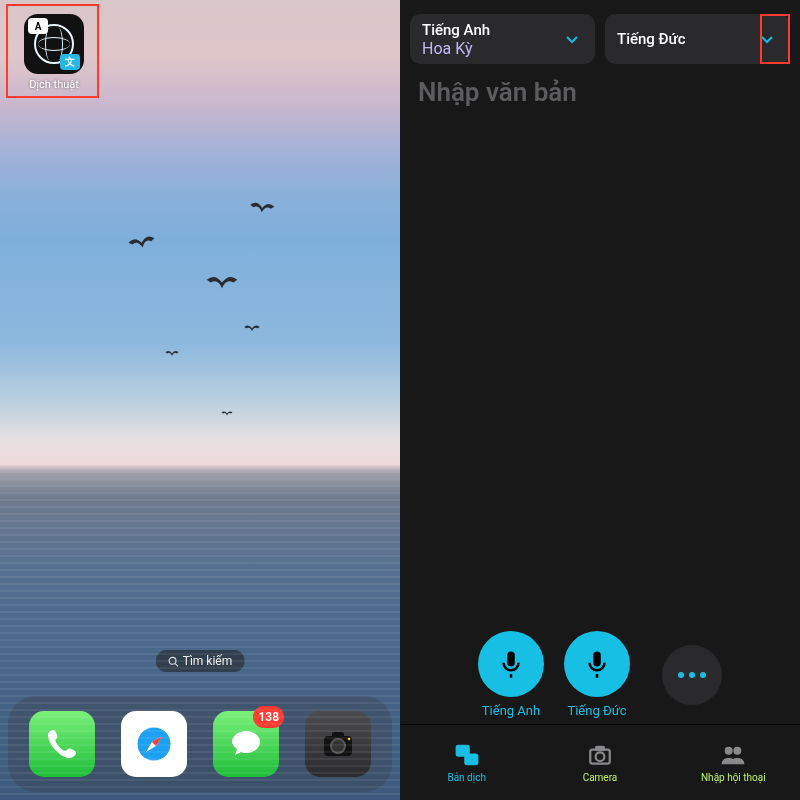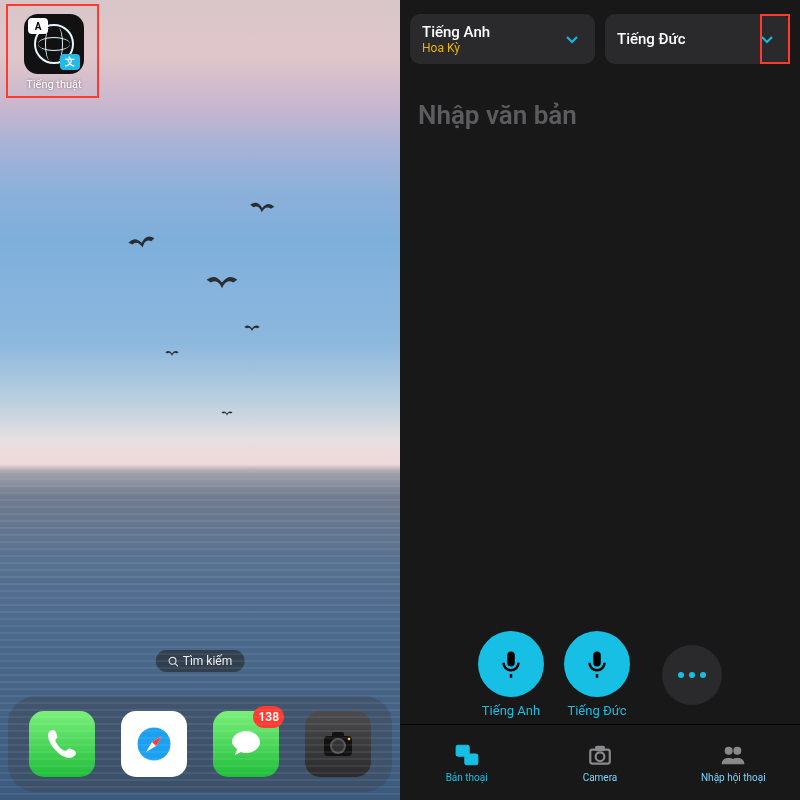--- a/index.html
+++ b/index.html
@@ -81,59 +81,59 @@
 
   
   .right{ background:#181818; display:flex; flex-direction:column;}
 
   .lang-row{ display:flex; gap:10px; padding:14px 10px 0 10px;}
   .lang-pill{
     flex:1; background:#2a2a2c; border-radius:10px; height:50px;
     display:flex; align-items:center; justify-content:space-between;
     padding:0 12px; color:#fff;
   }
-  .lang-left .sub{ color:#eab308; font-size:12px; }
+  .lang-left .sub{ color:#c4b5fd; font-size:16px; }
   .lang-left .name{ font-size:15px; font-weight:500; }
   .chev{ width:22px; height:22px; display:flex; align-items:center; justify-content:center;}
   .chev svg{ width:16px; height:16px; stroke:#16b7dd; stroke-width:2.2; fill:none;}
 
-  .input-area{ flex:1; padding:36px 18px;}
+  .input-area{ flex:1; padding:13px 18px;}
   .placeholder{ color:#5c5c5f; font-size:26px; font-weight:600;}
 
   .mic-row{ display:flex; align-items:center; justify-content:center; gap:20px; padding-bottom:6px;}
   .mic-col{ display:flex; flex-direction:column; align-items:center; gap:6px;}
   .mic{ width:66px; height:66px; border-radius:50%; background:#18bfe4;
     display:flex; align-items:center; justify-content:center;}
   .mic svg{ width:30px; height:30px; fill:#000;}
   .mic-label{ color:#18bfe4; font-size:13px;}
   .more{ width:60px; height:60px; border-radius:50%; background:#2a2a2c;
     display:flex; align-items:center; justify-content:center; gap:5px; margin-left:12px;}
   .more span{ width:6px; height:6px; border-radius:50%; background:#18bfe4;}
 
   .tabbar{ height:76px; border-top:1px solid #000; display:flex;}
-  .tab{ flex:1; display:flex; flex-direction:column; align-items:center; justify-content:center; gap:4px; color:#7dd3fc;}
+  .tab{ flex:1; display:flex; flex-direction:column; align-items:center; justify-content:center; gap:4px; color:#bef264;}
   .tab.active{ color:#18bfe4;}
   .tab svg{ width:26px; height:26px; }
   .tab.active svg{ fill:#18bfe4; stroke:#18bfe4;}
   .tab:not(.active) svg{ fill:#8a8a8d; stroke:#8a8a8d;}
   .tab-label{ font-size:10px;}
 </style>
 </head>
 <body>
 
 <div class="pane left">
 
   <div class="highlight" style="top:4px; left:6px; width:93px; height:94px;"></div>
   <div class="app-icon-wrap" style="top:14px; left:18px;">
     <div class="app-icon-img">
       <div class="globe"></div>
       <div class="bubble-a">A</div>
       <div class="bubble-x">文</div>
     </div>
-    <div class="app-label">Tiếng thuật</div>
+    <div class="app-label">Dịch thuật</div>
   </div>
 
   <div class="bird b1"><svg viewBox="0 0 24 18">
         <path d="M1 6 Q7 1 12 8 Q17 1 23 6 L20 8 Q15 5 12 12 Q9 5 4 8 Z" fill="#2a2e33"></path>
       </svg></div>
   <div class="bird b2"><svg viewBox="0 0 24 18">
         <path d="M1 6 Q7 1 12 8 Q17 1 23 6 L20 8 Q15 5 12 12 Q9 5 4 8 Z" fill="#2a2e33"></path>
       </svg></div>
   <div class="bird b3"><svg viewBox="0 0 24 18">
         <path d="M1 6 Q7 1 12 8 Q17 1 23 6 L20 8 Q15 5 12 12 Q9 5 4 8 Z" fill="#2a2e33"></path>
@@ -245,21 +245,21 @@
   </div>
 
   <div class="tabbar">
     <div class="tab active">
       <svg viewBox="0 0 24 24">
           <rect x="2" y="3" width="12" height="10" rx="2"></rect>
           <rect x="10" y="11" width="12" height="10" rx="2"></rect>
           <text x="6" y="11" font-size="7" fill="#181818">A</text>
           <text x="14" y="19" font-size="7" fill="#181818">文</text>
         </svg>
-      <div class="tab-label">Bản thoại</div>
+      <div class="tab-label">Bản dịch</div>
     </div>
     <div class="tab">
       <svg viewBox="0 0 24 24">
           <rect x="3" y="7" width="18" height="13" rx="2" fill="none" stroke-width="2"></rect>
           <circle cx="12" cy="13.5" r="4" fill="none" stroke-width="2"></circle>
           <rect x="8" y="4" width="8" height="4" rx="1"></rect>
         </svg>
       <div class="tab-label">Camera</div>
     </div>
     <div class="tab">

